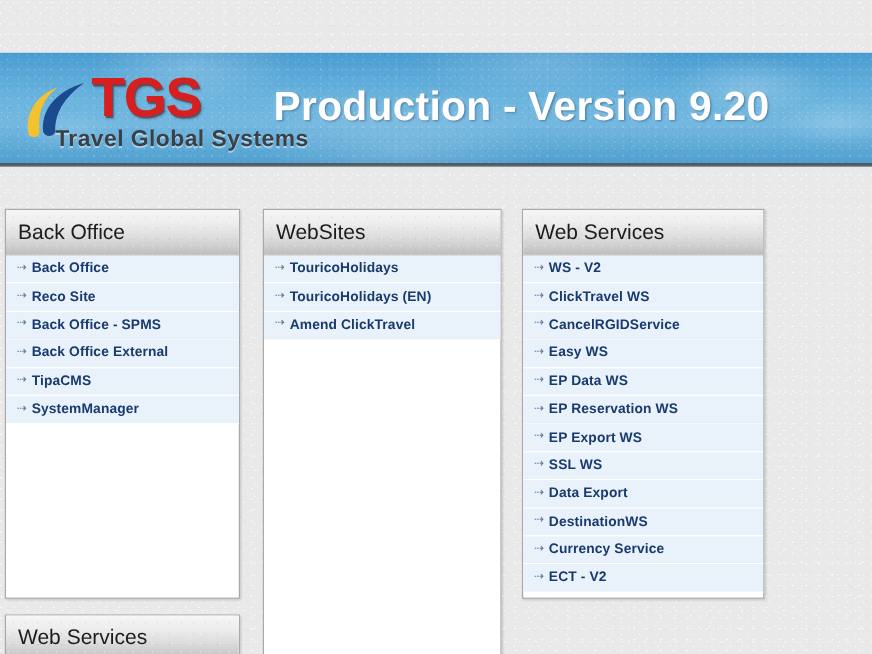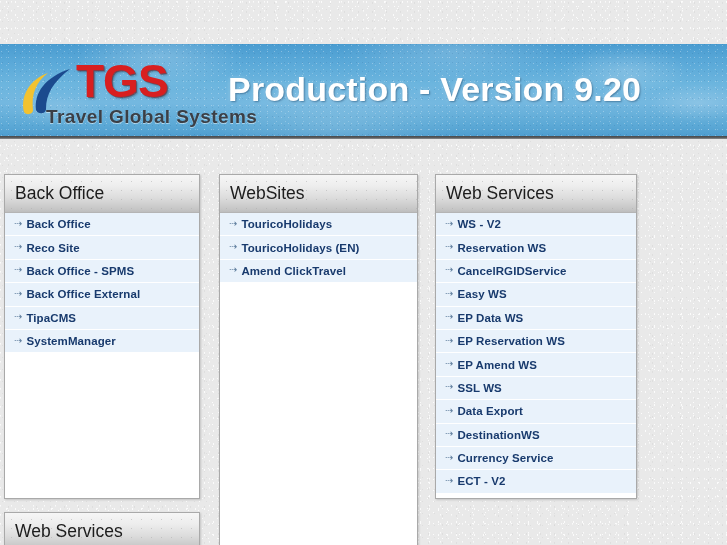--- a/index.html
+++ b/index.html
@@ -310,41 +310,41 @@
       <div class="panel-head-noise"></div>
       <span class="panel-title">Web Services</span>
     </div>
     <div class="panel-body">
       <div class="link-row">
         <span class="link-arrow">⇢</span>
         <span class="link-label">WS - V2</span>
       </div>
       <div class="link-row">
         <span class="link-arrow">⇢</span>
-        <span class="link-label">Reservation WS</span>
+        <span class="link-label">ClickTravel WS</span>
       </div>
       <div class="link-row">
         <span class="link-arrow">⇢</span>
         <span class="link-label">CancelRGIDService</span>
       </div>
       <div class="link-row">
         <span class="link-arrow">⇢</span>
         <span class="link-label">Easy WS</span>
       </div>
       <div class="link-row">
         <span class="link-arrow">⇢</span>
         <span class="link-label">EP Data WS</span>
       </div>
       <div class="link-row">
         <span class="link-arrow">⇢</span>
         <span class="link-label">EP Reservation WS</span>
       </div>
       <div class="link-row">
         <span class="link-arrow">⇢</span>
-        <span class="link-label">EP Amend WS</span>
+        <span class="link-label">EP Export WS</span>
       </div>
       <div class="link-row">
         <span class="link-arrow">⇢</span>
         <span class="link-label">SSL WS</span>
       </div>
       <div class="link-row">
         <span class="link-arrow">⇢</span>
         <span class="link-label">Data Export</span>
       </div>
       <div class="link-row">

